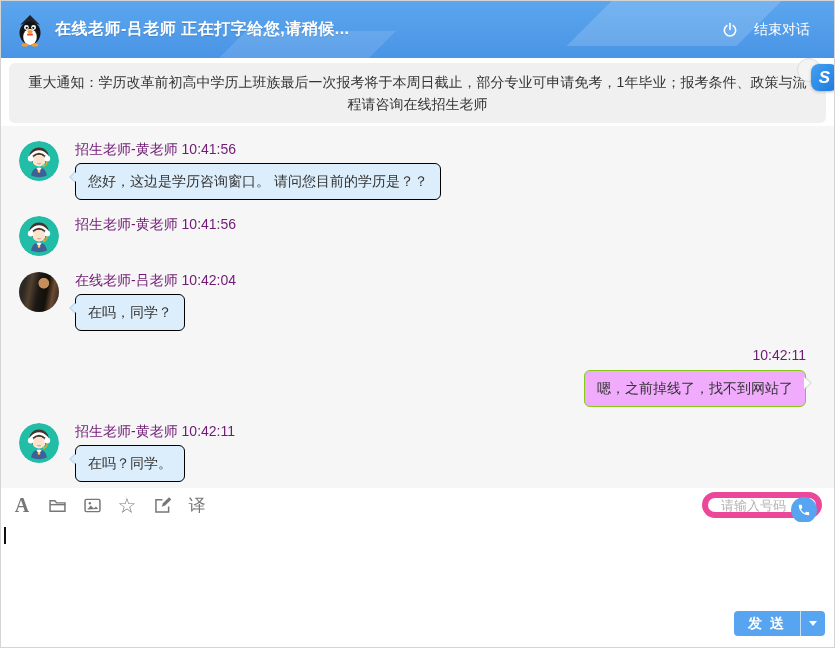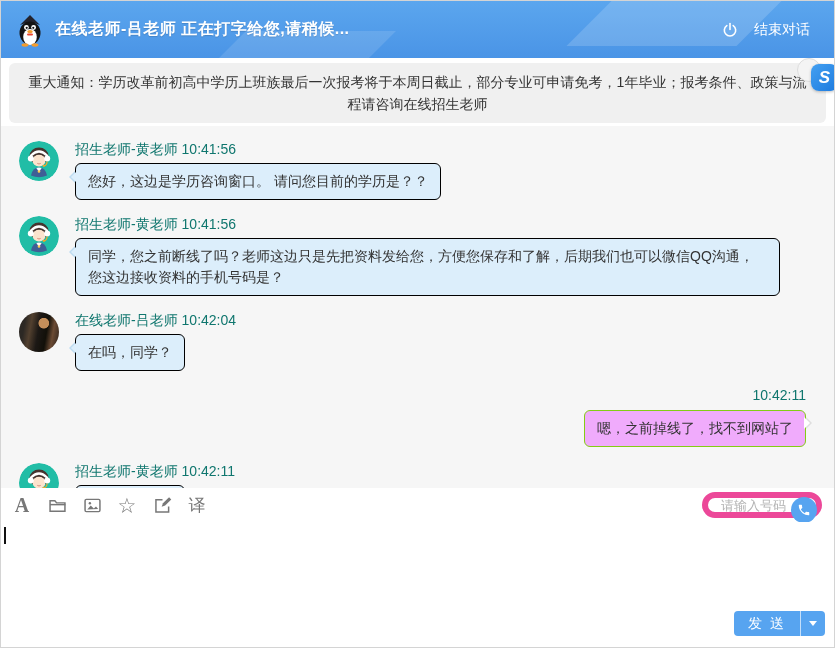--- a/index.html
+++ b/index.html
@@ -32,21 +32,21 @@
                  box-shadow:0 1px 3px rgba(0,0,0,.25); cursor:pointer; }
 
   
   .chat { height:362px; flex:none; background:#f6f6f6; padding:15px 22px 0 18px; box-sizing:border-box; overflow:hidden; }
   .msg { display:flex; margin-bottom:16px; }
   .avatar { width:40px; height:40px; border-radius:50%; flex:none; overflow:hidden; }
   .avatar.photo { background:
       radial-gradient(circle at 62% 28%, rgba(216,156,98,.9) 0 13%, rgba(0,0,0,0) 15%),
       linear-gradient(100deg,#2c2824 16%,#52402f 30%,#1c1815 48%,#121009 66%,#6b4a33 80%,#281f19 100%); }
   .msg-body { margin-left:16px; max-width:705px; }
-  .msg-meta { color:#0f766e; font-size:14px; margin-bottom:4px; }
+  .msg-meta { color:#701a75; font-size:14px; margin-bottom:4px; }
   .bubble { position:relative; display:inline-block; background:#dceefb; border:1px solid #000000;
             border-radius:6px; padding:7px 12px; font-size:14px; color:#333; line-height:21px; text-align:left; }
   .bubble-left::before { content:""; position:absolute; left:-13px; top:7px; border:6px solid transparent; border-right-color:#bedcf1; }
   .bubble-left::after  { content:""; position:absolute; left:-11px; top:7px; border:6px solid transparent; border-right-color:#dceefb; }
   .msg-right { display:block; text-align:right; margin-right:6px; }
   .msg-right .msg-meta { margin-bottom:7px; }
   .bubble-right { background:#f0abfc; border:1px solid #84cc16; }
   .bubble-right::before { content:""; position:absolute; right:-13px; top:6px; border:6px solid transparent; border-left-color:#dedede; }
   .bubble-right::after  { content:""; position:absolute; right:-11px; top:6px; border:6px solid transparent; border-left-color:#fff; }
 
@@ -68,21 +68,21 @@
 
   
   .composer { flex:1; background:#fff; position:relative; outline:none; padding:4px; font-size:14px; color:#333; }
   .caret { position:absolute; left:3px; top:5px; width:2px; height:17px; background:#111; animation:blink 1s steps(1) infinite; }
   @keyframes blink { 50% { opacity:0; } }
 
   
   .send-row { height:36px; flex:none; background:#fff; display:flex; justify-content:flex-end; align-items:flex-start; padding:0 9px; }
   .send-group { display:flex; height:25px; background:#57a4f0; border-radius:4px; overflow:hidden; }
   .send-btn { background:none; border:none; color:#fff; font-size:14px; padding:0 14px; letter-spacing:2px;
-              cursor:pointer; font-family:inherit; }
+              cursor:pointer; font-family:inherit;font-weight:bold; }
   .send-drop { background:none; border:none; border-left:1px solid rgba(255,255,255,.65); width:25px; cursor:pointer;
                display:flex; align-items:center; justify-content:center; padding:0; }
   .caret-down { width:0; height:0; border-left:4.5px solid transparent; border-right:4.5px solid transparent;
                 border-top:5.5px solid #fff; }
 </style>
 </head>
 <body>
 
 <div class="window">
 
@@ -157,21 +157,20 @@
           <path d="M12 14.5 Q20 6.5 28 14.5" stroke="#fff" stroke-width="2.2" fill="none" stroke-linecap="round"></path>
           <circle cx="11.8" cy="17.5" r="3" fill="#fff"></circle>
             <circle cx="28.2" cy="17.5" r="3" fill="#fff"></circle>
           <path d="M28.2 20.5 Q27.8 24.5 25 24.8" stroke="#f6a623" stroke-width="1.2" fill="none"></path>
           <circle cx="24.8" cy="24.8" r="1.1" fill="#f6a623"></circle>
           <path d="M18.6 22.6 Q20 23.6 21.4 22.6" stroke="#d98f7e" stroke-width="1" fill="none" stroke-linecap="round"></path>
         </svg>
       </div>
       <div class="msg-body">
         <div class="msg-meta"><span>招生老师-黄老师</span> <span>10:41:56</span></div>
-        <div class="bubble bubble-left">同学，您之前断线了吗？老师这边只是先把资料发给您，方便您保存和了解，后期我们也可以微信QQ沟通，您这边接收资料的手机号码是？</div>
       </div>
     </div>
 
     <div class="msg">
       <div class="avatar photo"></div>
       <div class="msg-body">
         <div class="msg-meta"><span>在线老师-吕老师</span> <span>10:42:04</span></div>
         <div class="bubble bubble-left">在吗，同学？</div>
       </div>
     </div>

